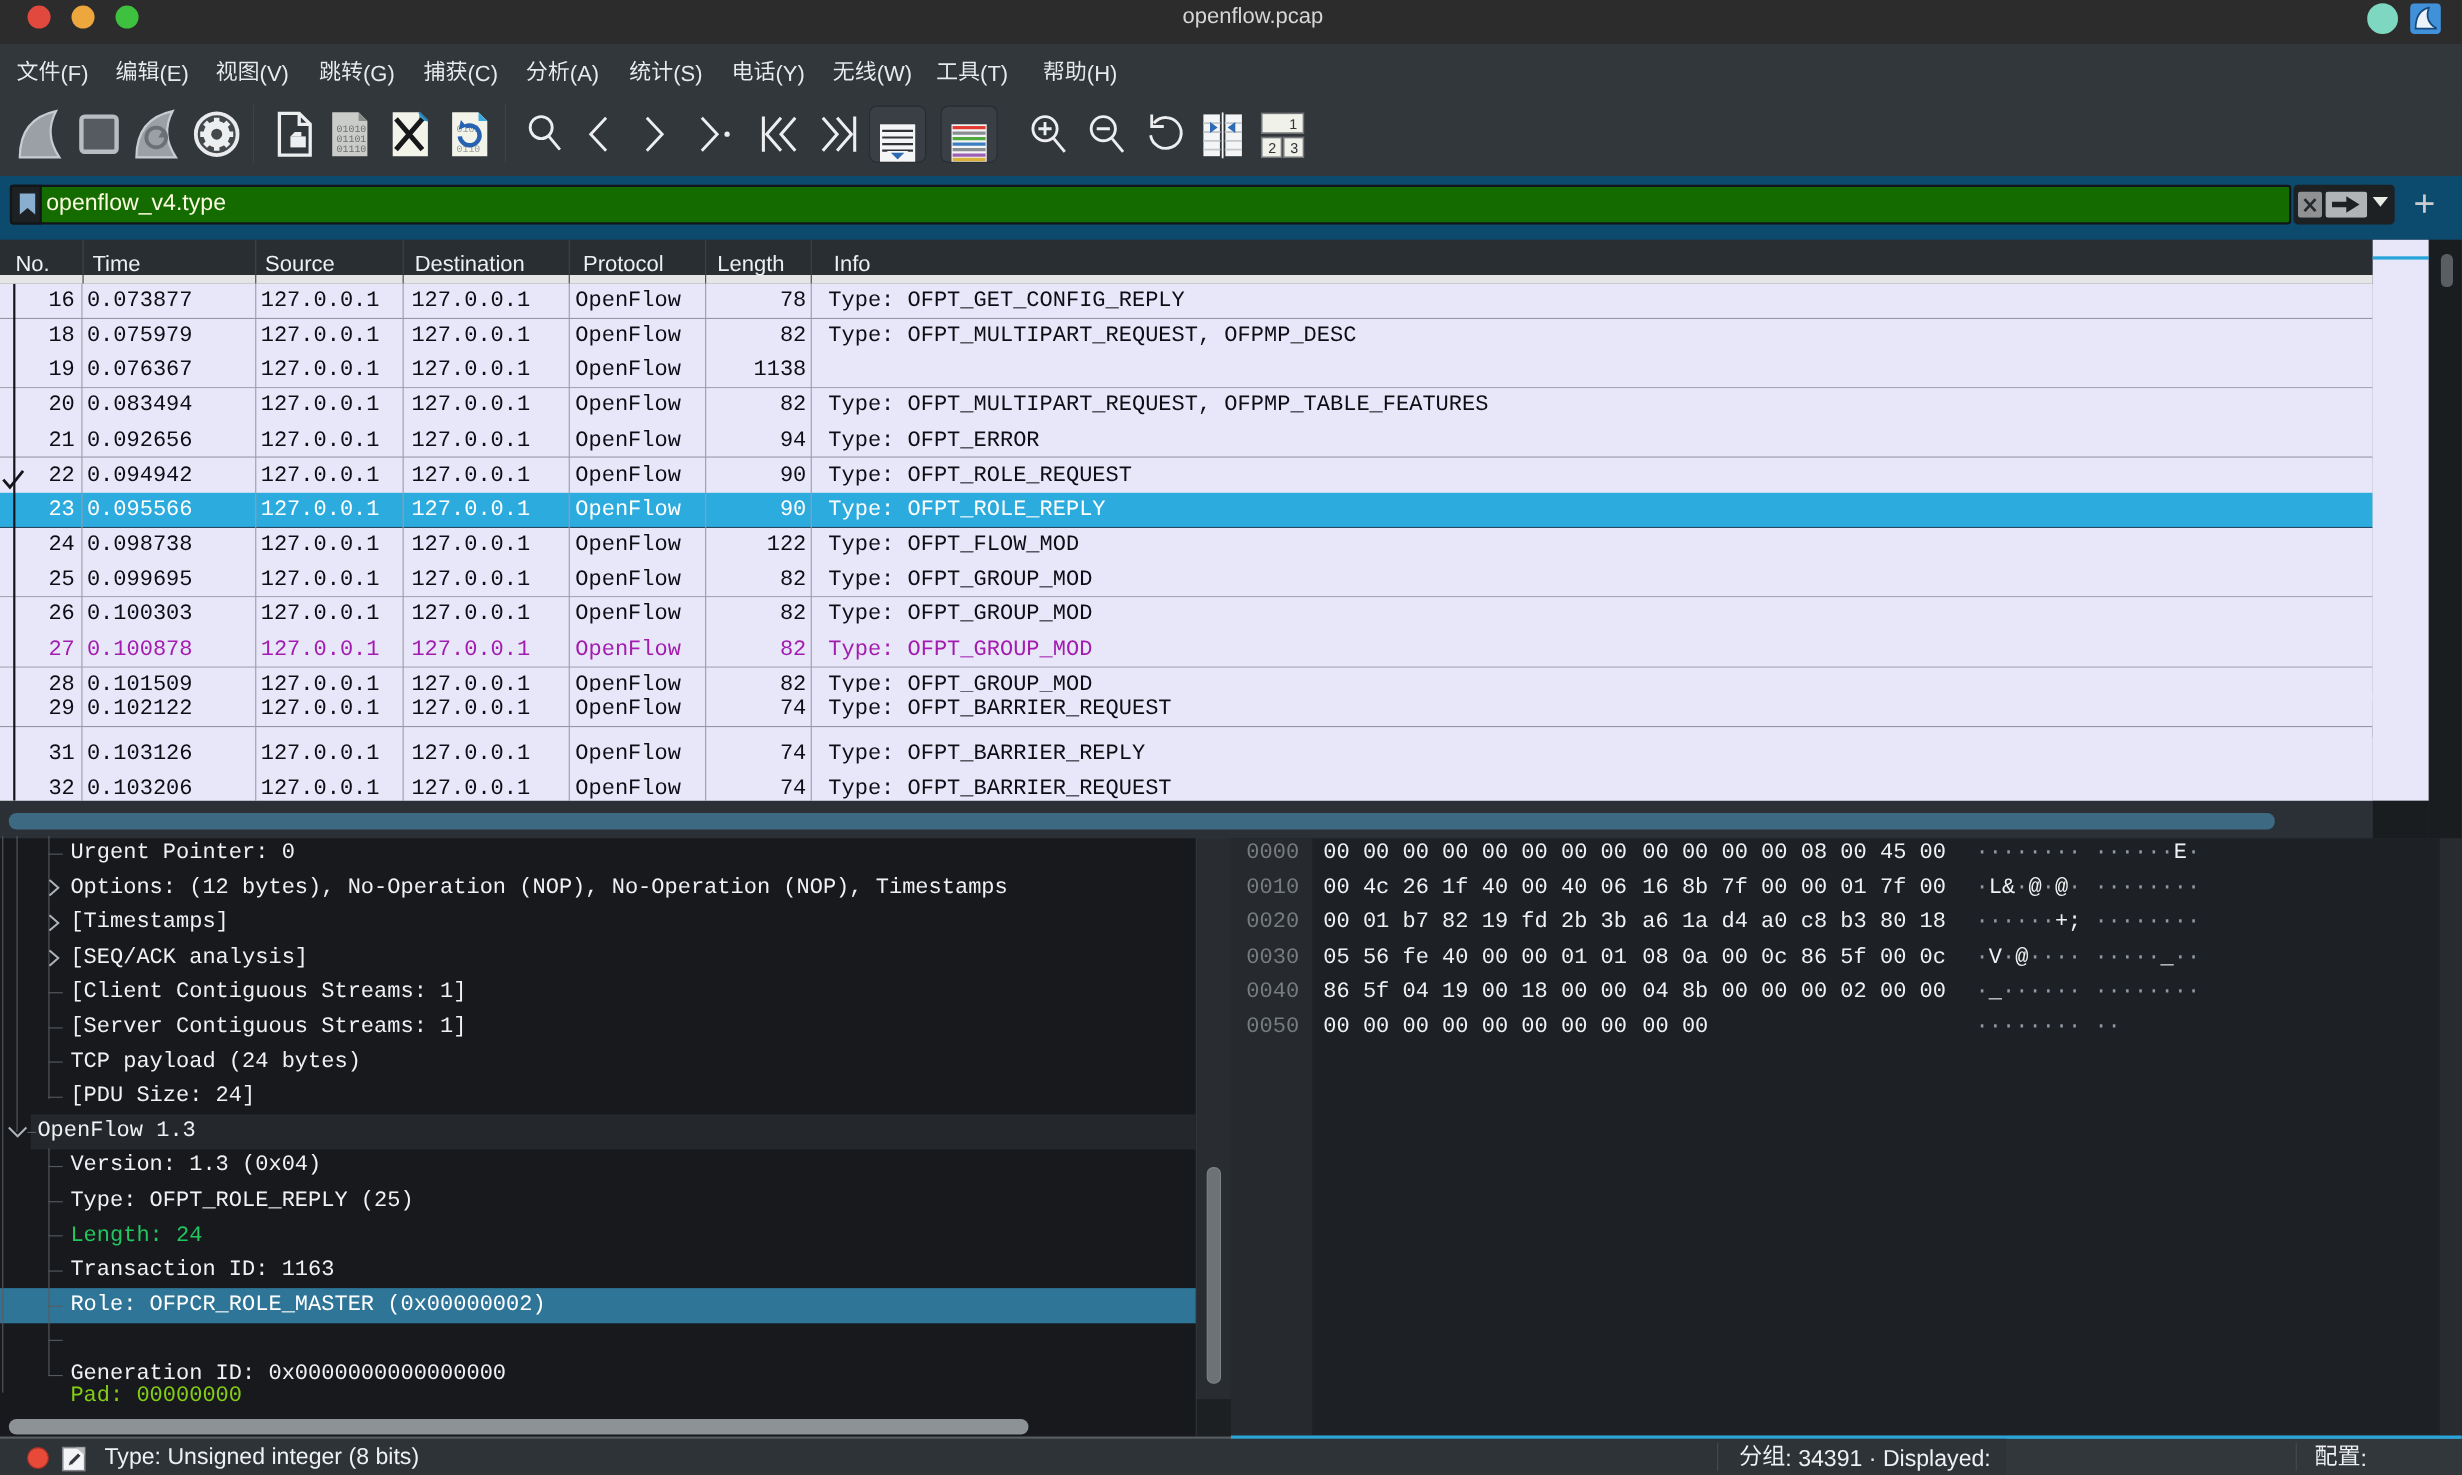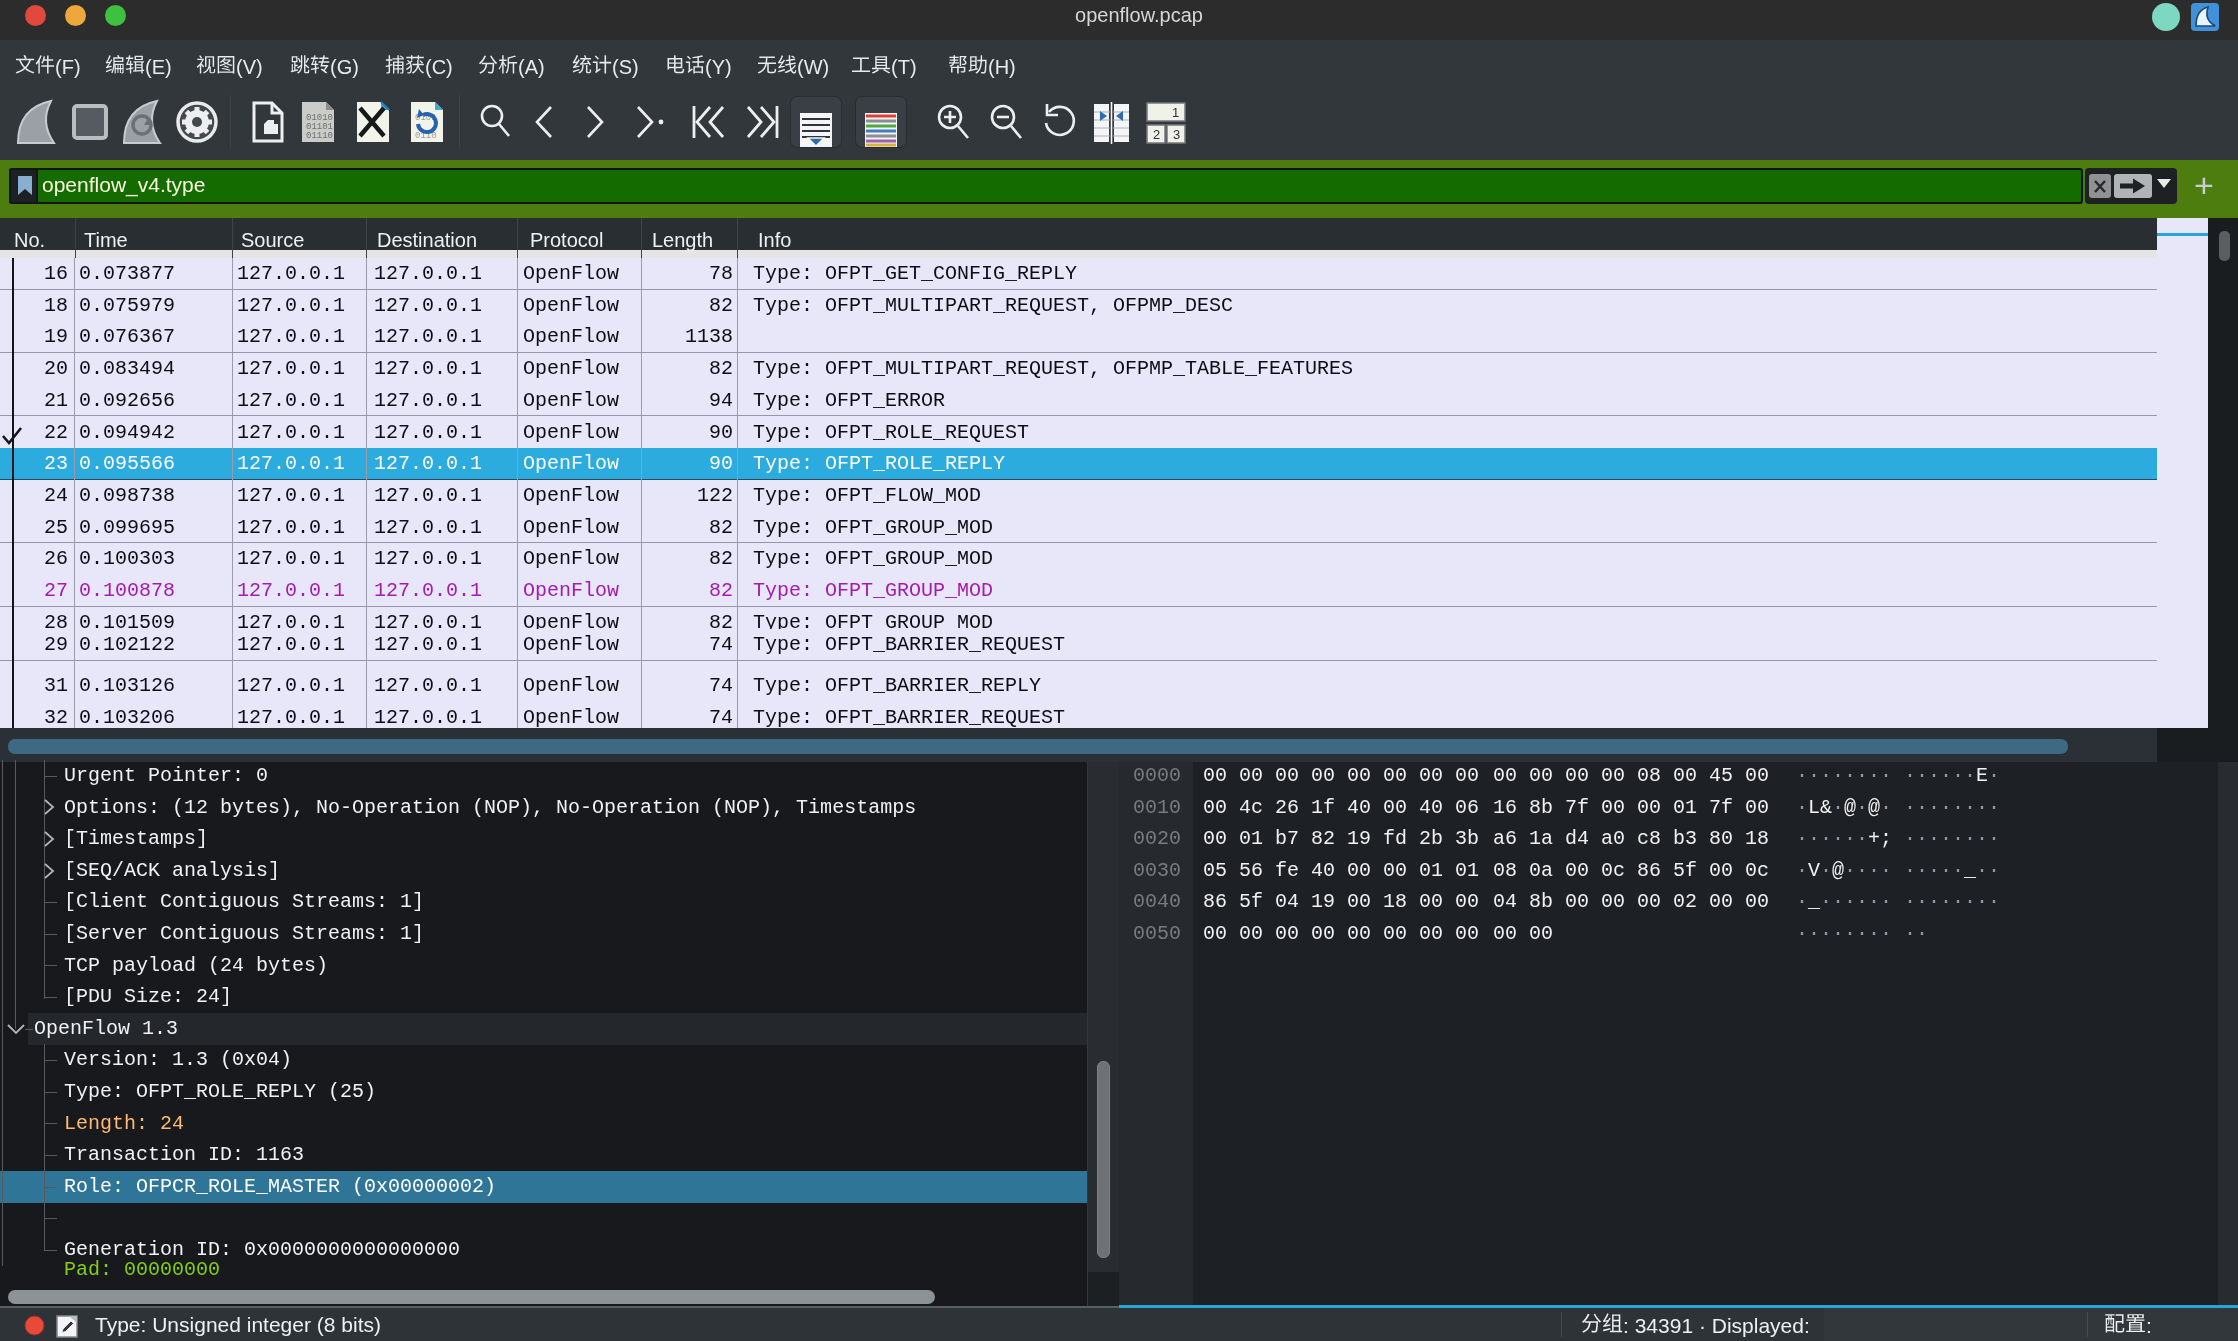--- a/index.html
+++ b/index.html
@@ -11,21 +11,21 @@
 
 #menubar{position:absolute;left:0;top:40px;width:2238px;height:52px;background:#32373c}
 .mi{position:absolute;top:15px;color:#e8ebed;font-size:20px;white-space:nowrap}
 .mi span{vertical-align:baseline}
 
 #toolbar{position:absolute;left:0;top:92px;width:2238px;height:68px;background:#32373c}
 .tsep{position:absolute;top:3px;width:1px;height:53px;background:#3e4348}
 .tbtn{position:absolute;top:4px;width:52px;height:52px;border-radius:7px;background:#3a3f45;border:1px solid #282b2f}
 .ic{position:absolute}
 
-#fbar{position:absolute;left:0;top:160px;width:2238px;height:58px;background:#4d7c0f}
+#fbar{position:absolute;left:0;top:160px;width:2238px;height:58px;background:#0c4a6e}
 #ffield{position:absolute;left:9px;top:8px;width:2074px;height:36px;background:#146c00;border:2px solid #131619;border-radius:3px}
 #fbook{position:absolute;left:9px;top:8px;width:29px;height:36px;background:#1d2124;border:2px solid #131619;border-radius:3px 0 0 3px}
 #ftext{position:absolute;left:42px;top:13px;font-size:21px;color:#fbfbdf}
 #fbtns{position:absolute;left:2085px;top:8px;width:92px;height:36px;background:#1d2124;border-radius:4px}
 #fplus{position:absolute;left:2186px;top:8px;width:36px;height:36px;color:#c9cdd0;font-size:34px;font-weight:400;text-align:center;line-height:34px}
 
 #phead{position:absolute;left:0;top:218px;width:2157px;height:40px;background:#292e33;color:#eef0f2;font-size:20px;border-bottom:8px solid #e5e5e5;box-sizing:border-box}
 #phead span{position:absolute;top:11px}
 #phead .hsep{position:absolute;top:0;width:1px;height:40px;background:#3f4449}
 #plist{position:absolute;left:0;top:258px;width:2157px;height:470px;overflow:hidden;background:#e8e7f9}
@@ -417,21 +417,21 @@
 <svg class="ic" style="left:7px;top:1021px;width:18px;height:16px" viewBox="0 0 18 16">
     <path d="M1 4 L9 12 L17 4" stroke="#b0b4b8" stroke-width="1.8" fill="none"></path>
   </svg>
 <div class="gd" style="left:25px;top:1029px;width:8px"></div>
 <div class="drow" style="left:34px;top:1012.8px;color:#f0f1f2">OpenFlow 1.3</div>
 <div class="gd" style="left:44px;top:1060px"></div>
 <div class="drow" style="left:64px;top:1044.4px;color:#f0f1f2">Version: 1.3 (0x04)</div>
 <div class="gd" style="left:44px;top:1092px"></div>
 <div class="drow" style="left:64px;top:1076.0px;color:#f0f1f2">Type: OFPT_ROLE_REPLY (25)</div>
 <div class="gd" style="left:44px;top:1123px"></div>
-<div class="drow" style="left:64px;top:1107.6px;color:#fdba74">Length: 24</div>
+<div class="drow" style="left:64px;top:1107.6px;color:#22c55e">Length: 24</div>
 <div class="gd" style="left:44px;top:1155px"></div>
 <div class="drow" style="left:64px;top:1139.2px;color:#f0f1f2">Transaction ID: 1163</div>
 <div class="gd" style="left:44px;top:1187px"></div>
 <div class="drow" style="left:64px;top:1170.8px;color:#ffffff">Role: OFPCR_ROLE_MASTER (0x00000002)</div>
 <div class="gd" style="left:44px;top:1218px"></div>
 <div class="drow" style="left:64px;top:1254px;color:#84cc16">Pad: 00000000</div>
 <div class="gd" style="left:44px;top:1250px"></div>
 <div class="drow" style="left:64px;top:1234.0px;color:#f0f1f2">Generation ID: 0x0000000000000000</div>
 <div id="dgutter"></div>
 <div id="dthumb"></div>

